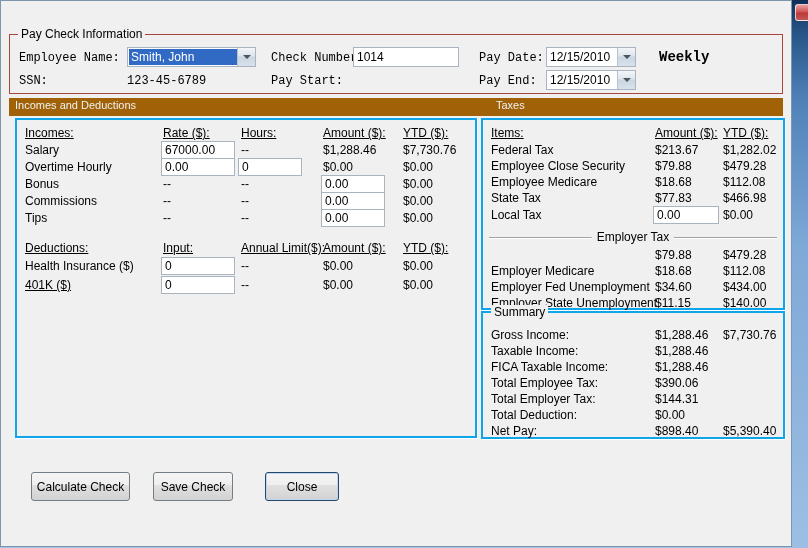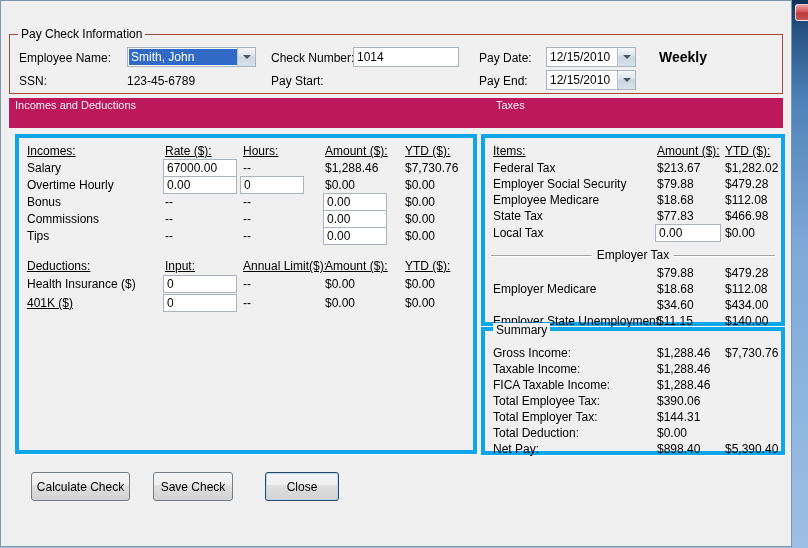--- a/index.html
+++ b/index.html
@@ -24,37 +24,37 @@
     box-shadow:inset 0 2px 0 rgba(255,255,255,.45);}
   .title{position:absolute;left:27px;top:7px;font-size:12px;color:#000;white-space:nowrap;}
   .winbtn{position:absolute;top:4px;height:19px;box-sizing:border-box;border:1px solid #99A4B1;border-radius:3px;
     background:linear-gradient(180deg,#FFFFFF 0%,#F0F4F8 45%,#D9E2EB 50%,#E6EDF4 100%);
     display:flex;align-items:center;justify-content:center;box-shadow:inset 0 0 0 1px rgba(255,255,255,.7);}
   .winbtn.close{background:linear-gradient(180deg,#F0B0AC 0%,#E08A84 40%,#CC4E44 50%,#D06A5E 100%);border-color:#9C4A42;}
   .g-min{width:9px;height:3px;background:#33404D;margin-top:9px;}
   .g-max{width:10px;height:9px;border:1px solid #33404D;border-top-width:3px;box-sizing:border-box;background:transparent;}
   .g-close{color:#fff;font-size:11px;font-weight:bold;line-height:1;text-shadow:0 1px 1px rgba(0,0,0,.4);}
   
-  .lbl{position:absolute;font-size:12px;color:#000;white-space:nowrap;}
+  .lbl{position:absolute;font-size:12px;color:#000;white-space:nowrap;font-family:Liberation Mono, monospace;}
   .und{text-decoration:underline;}
   .bold14{font-weight:bold;font-size:14px;}
   .tb{position:absolute;box-sizing:border-box;border:1px solid #A9B4BE;background:#fff;
     font:12px "Liberation Sans",sans-serif;padding:1px 3px;margin:0;color:#000;}
   .combo{position:absolute;box-sizing:border-box;border:1px solid #A9B4BE;background:#fff;display:flex;align-items:stretch;}
   .combo .ctext{flex:1;font-size:12px;line-height:16px;padding:1px 3px;white-space:nowrap;overflow:hidden;color:#000;}
   .combo.hl .ctext{background:#316AC5;color:#fff;margin:1px 0 1px 1px;padding:0 2px;}
   .dd{width:17px;display:flex;align-items:center;justify-content:center;
     background:linear-gradient(180deg,#F4F6F8 0%,#DCE4EC 45%,#C9D5E1 50%,#D8E2EC 100%);border-left:1px solid #B6C2CE;}
   .arr{width:0;height:0;border-left:4px solid transparent;border-right:4px solid transparent;border-top:4px solid #4A5560;}
   .grp{position:absolute;box-sizing:border-box;}
   .grp-label{position:absolute;top:-8px;left:8px;background:#F0F0F0;padding:0 3px;font-size:12px;white-space:nowrap;}
   .grp.red{border:1px solid #A6463C;}
-  .grp.etched,.panel{border:4px solid #0ea5e9;box-shadow:1px 1px 0 #FFFFFF;margin-top:16px;}
+  .grp.etched,.panel{border:2px solid #0ea5e9;box-shadow:1px 1px 0 #FFFFFF;}
   .panel{position:absolute;box-sizing:border-box;background:#F0F0F0;}
-  .sechdr{position:absolute;left:8px;top:97px;width:774px;height:30px;background:#be185d;}
+  .sechdr{position:absolute;left:8px;top:97px;width:774px;height:18px;background:#a16207;}
   .sechdr span{position:absolute;top:0;font-size:11px;line-height:14px;color:#EDF1F5;white-space:nowrap;}
   .row{position:absolute;left:0;right:0;height:17px;font-size:12px;}
   .cell{position:absolute;top:1px;white-space:nowrap;color:#000;}
   .ri{position:absolute;top:-1px;height:18px;box-sizing:border-box;border:1px solid #A9B4BE;background:#fff;
     font:12px "Liberation Sans",sans-serif;padding:0 3px;margin:0;color:#000;}
   .sep{position:absolute;left:6px;right:6px;border-top:1px solid #A3A3A3;box-shadow:0 1px 0 #fff;}
   .sep-label{position:absolute;left:50%;transform:translateX(-50%);background:#F0F0F0;padding:0 5px;font-size:12px;white-space:nowrap;}
   .btn{position:absolute;box-sizing:border-box;border:1px solid #747C84;border-radius:3px;
     background:linear-gradient(180deg,#F4F4F4 0%,#EFEFEF 45%,#E0E0E0 46%,#D2D2D2 100%);
     font:12px "Liberation Sans",sans-serif;color:#000;text-align:center;cursor:default;padding:0;}
@@ -195,21 +195,21 @@
       <span class="cell und" style="left:172px">Amount ($):</span>
       <span class="cell und" style="left:240px">YTD ($):</span>
     </div>
 
     <div class="row" style="top:22px">
       <span class="cell" style="left:8px">Federal Tax</span>
       <span class="cell" style="left:172px">$213.67</span>
       <span class="cell" style="left:240px">$1,282.02</span>
     </div>
     <div class="row" style="top:38px">
-      <span class="cell" style="left:8px">Employer Social Security</span>
+      <span class="cell" style="left:8px">Employee Close Security</span>
       <span class="cell" style="left:172px">$79.88</span>
       <span class="cell" style="left:240px">$479.28</span>
     </div>
     <div class="row" style="top:54px">
       <span class="cell" style="left:8px">Employee Medicare</span>
       <span class="cell" style="left:172px">$18.68</span>
       <span class="cell" style="left:240px">$112.08</span>
     </div>
     <div class="row" style="top:70px">
       <span class="cell" style="left:8px">State Tax</span>
@@ -228,20 +228,21 @@
     <div class="row" style="top:127px">
       <span class="cell" style="left:172px">$79.88</span>
       <span class="cell" style="left:240px">$479.28</span>
     </div>
     <div class="row" style="top:143px">
       <span class="cell" style="left:8px">Employer Medicare</span>
       <span class="cell" style="left:172px">$18.68</span>
       <span class="cell" style="left:240px">$112.08</span>
     </div>
     <div class="row" style="top:159px">
+      <span class="cell" style="left:8px">Employer Fed Unemployment</span>
       <span class="cell" style="left:172px">$34.60</span>
       <span class="cell" style="left:240px">$434.00</span>
     </div>
     <div class="row" style="top:175px">
       <span class="cell" style="left:8px">Employer State Unemployment</span>
       <span class="cell" style="left:172px">$11.15</span>
       <span class="cell" style="left:240px">$140.00</span>
     </div>
   </div>
 

